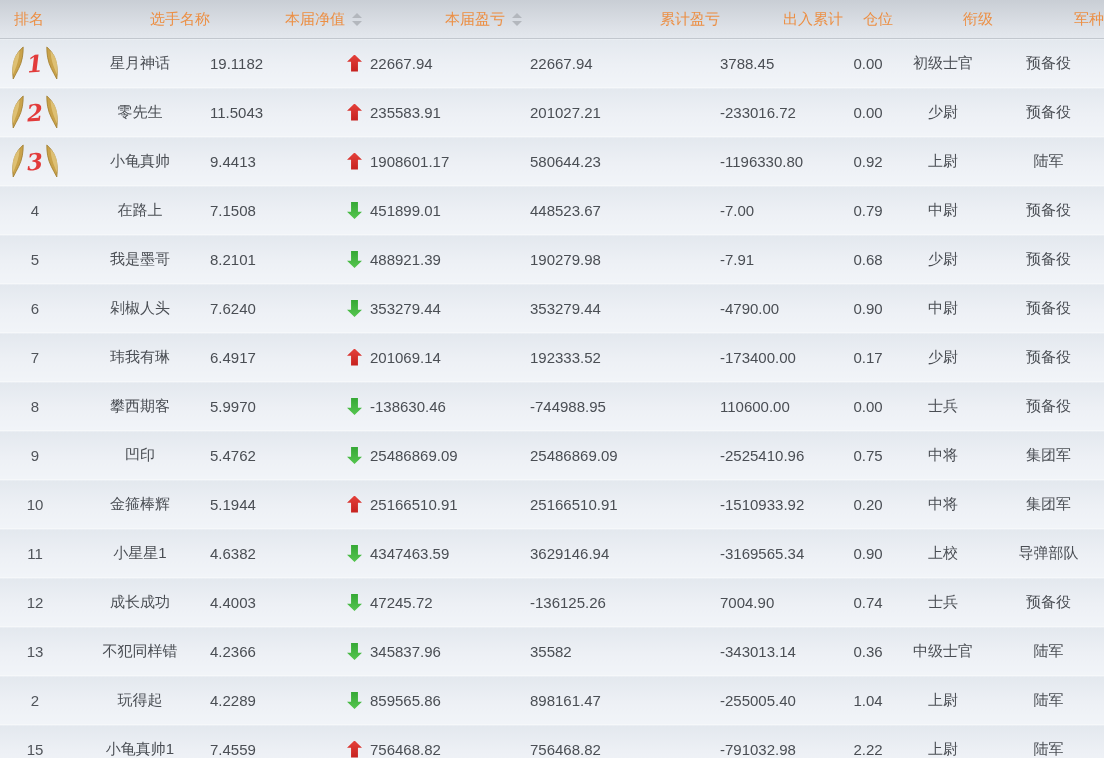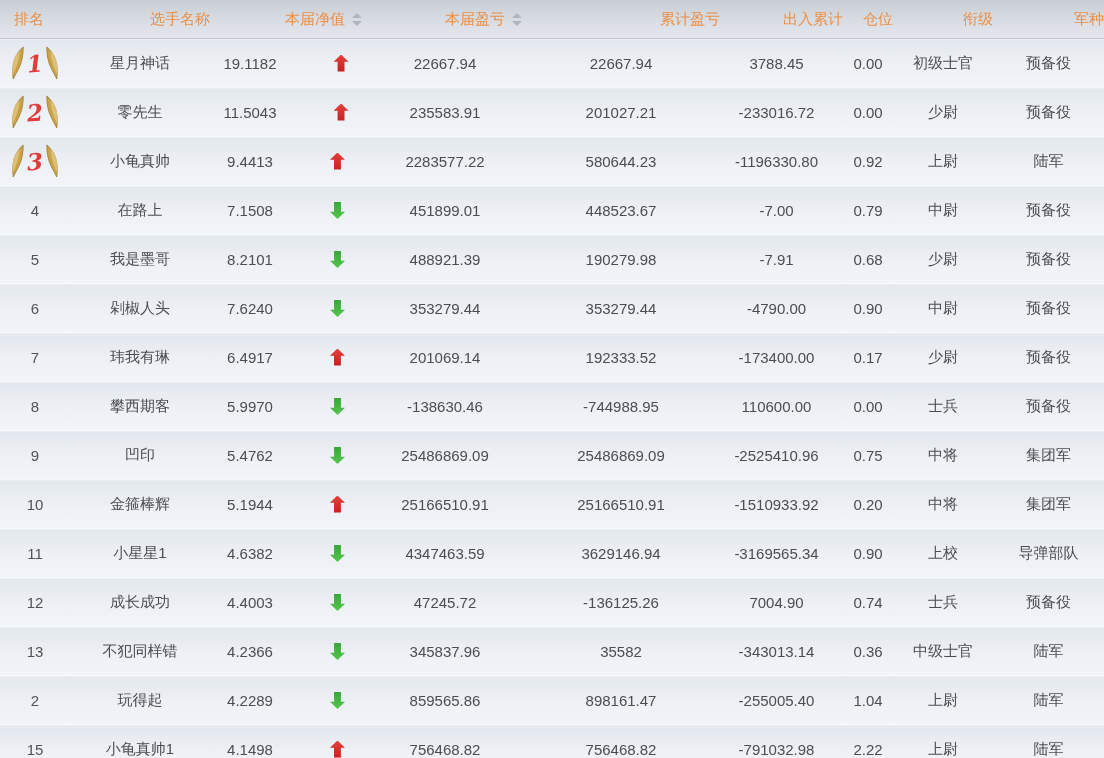--- a/index.html
+++ b/index.html
@@ -29,21 +29,21 @@
   .sort-ico .t-dn{border-top:5px solid #b3b7bd;}
   
   tbody td{
     height:48px;padding:0;font-size:15px;color:#4a4e54;
     background:linear-gradient(180deg,#e3e8ee 0%,#edf0f5 55%,#f1f4f8 100%);
     border-bottom:1px solid #f6f8fa;
     white-space:nowrap;overflow:hidden;
   }
   td .c{display:flex;align-items:center;height:100%;}
   td .c.center{justify-content:center;}
-  td .c.right{justify-content:center;gap:48px;}
+  td .c.right{justify-content:space-between;gap:48px;}
   .pad8{padding-right:8px;}.pad10{padding-right:10px;}
   
   .rank-plain{width:100%;text-align:center;color:#50545a;}
   .medal{display:flex;align-items:center;justify-content:center;width:100%;}
   .medal-num{
     font-family:"DejaVu Serif","Liberation Serif",serif;
     font-style:italic;font-weight:bold;font-size:23px;color:#e23b3b;
     margin:0 1px;transform:rotate(-4deg);
   }
   .wing{display:inline-flex;line-height:0;}
@@ -279,21 +279,21 @@
           </div>
         </td>
         <td>
           <div class="c right pad8">
             <span>9.4413</span>
             <span class="arrow up"></span>
           </div>
         </td>
         <td>
           <div class="c right pad10">
-            <span>2283577.22</span>
+            <span>1908601.17</span>
           </div>
         </td>
         <td>
           <div class="c right pad8">
             <span>580644.23</span>
           </div>
         </td>
         <td>
           <div class="c right pad10">
             <span>-1196330.80</span>
@@ -849,21 +849,21 @@
             <span class="rank-plain">15</span>
           </div>
         </td>
         <td>
           <div class="c center">
             <span>小龟真帅1</span>
           </div>
         </td>
         <td>
           <div class="c right pad8">
-            <span>4.1498</span>
+            <span>7.4559</span>
             <span class="arrow up"></span>
           </div>
         </td>
         <td>
           <div class="c right pad10">
             <span>756468.82</span>
           </div>
         </td>
         <td>
           <div class="c right pad8">

